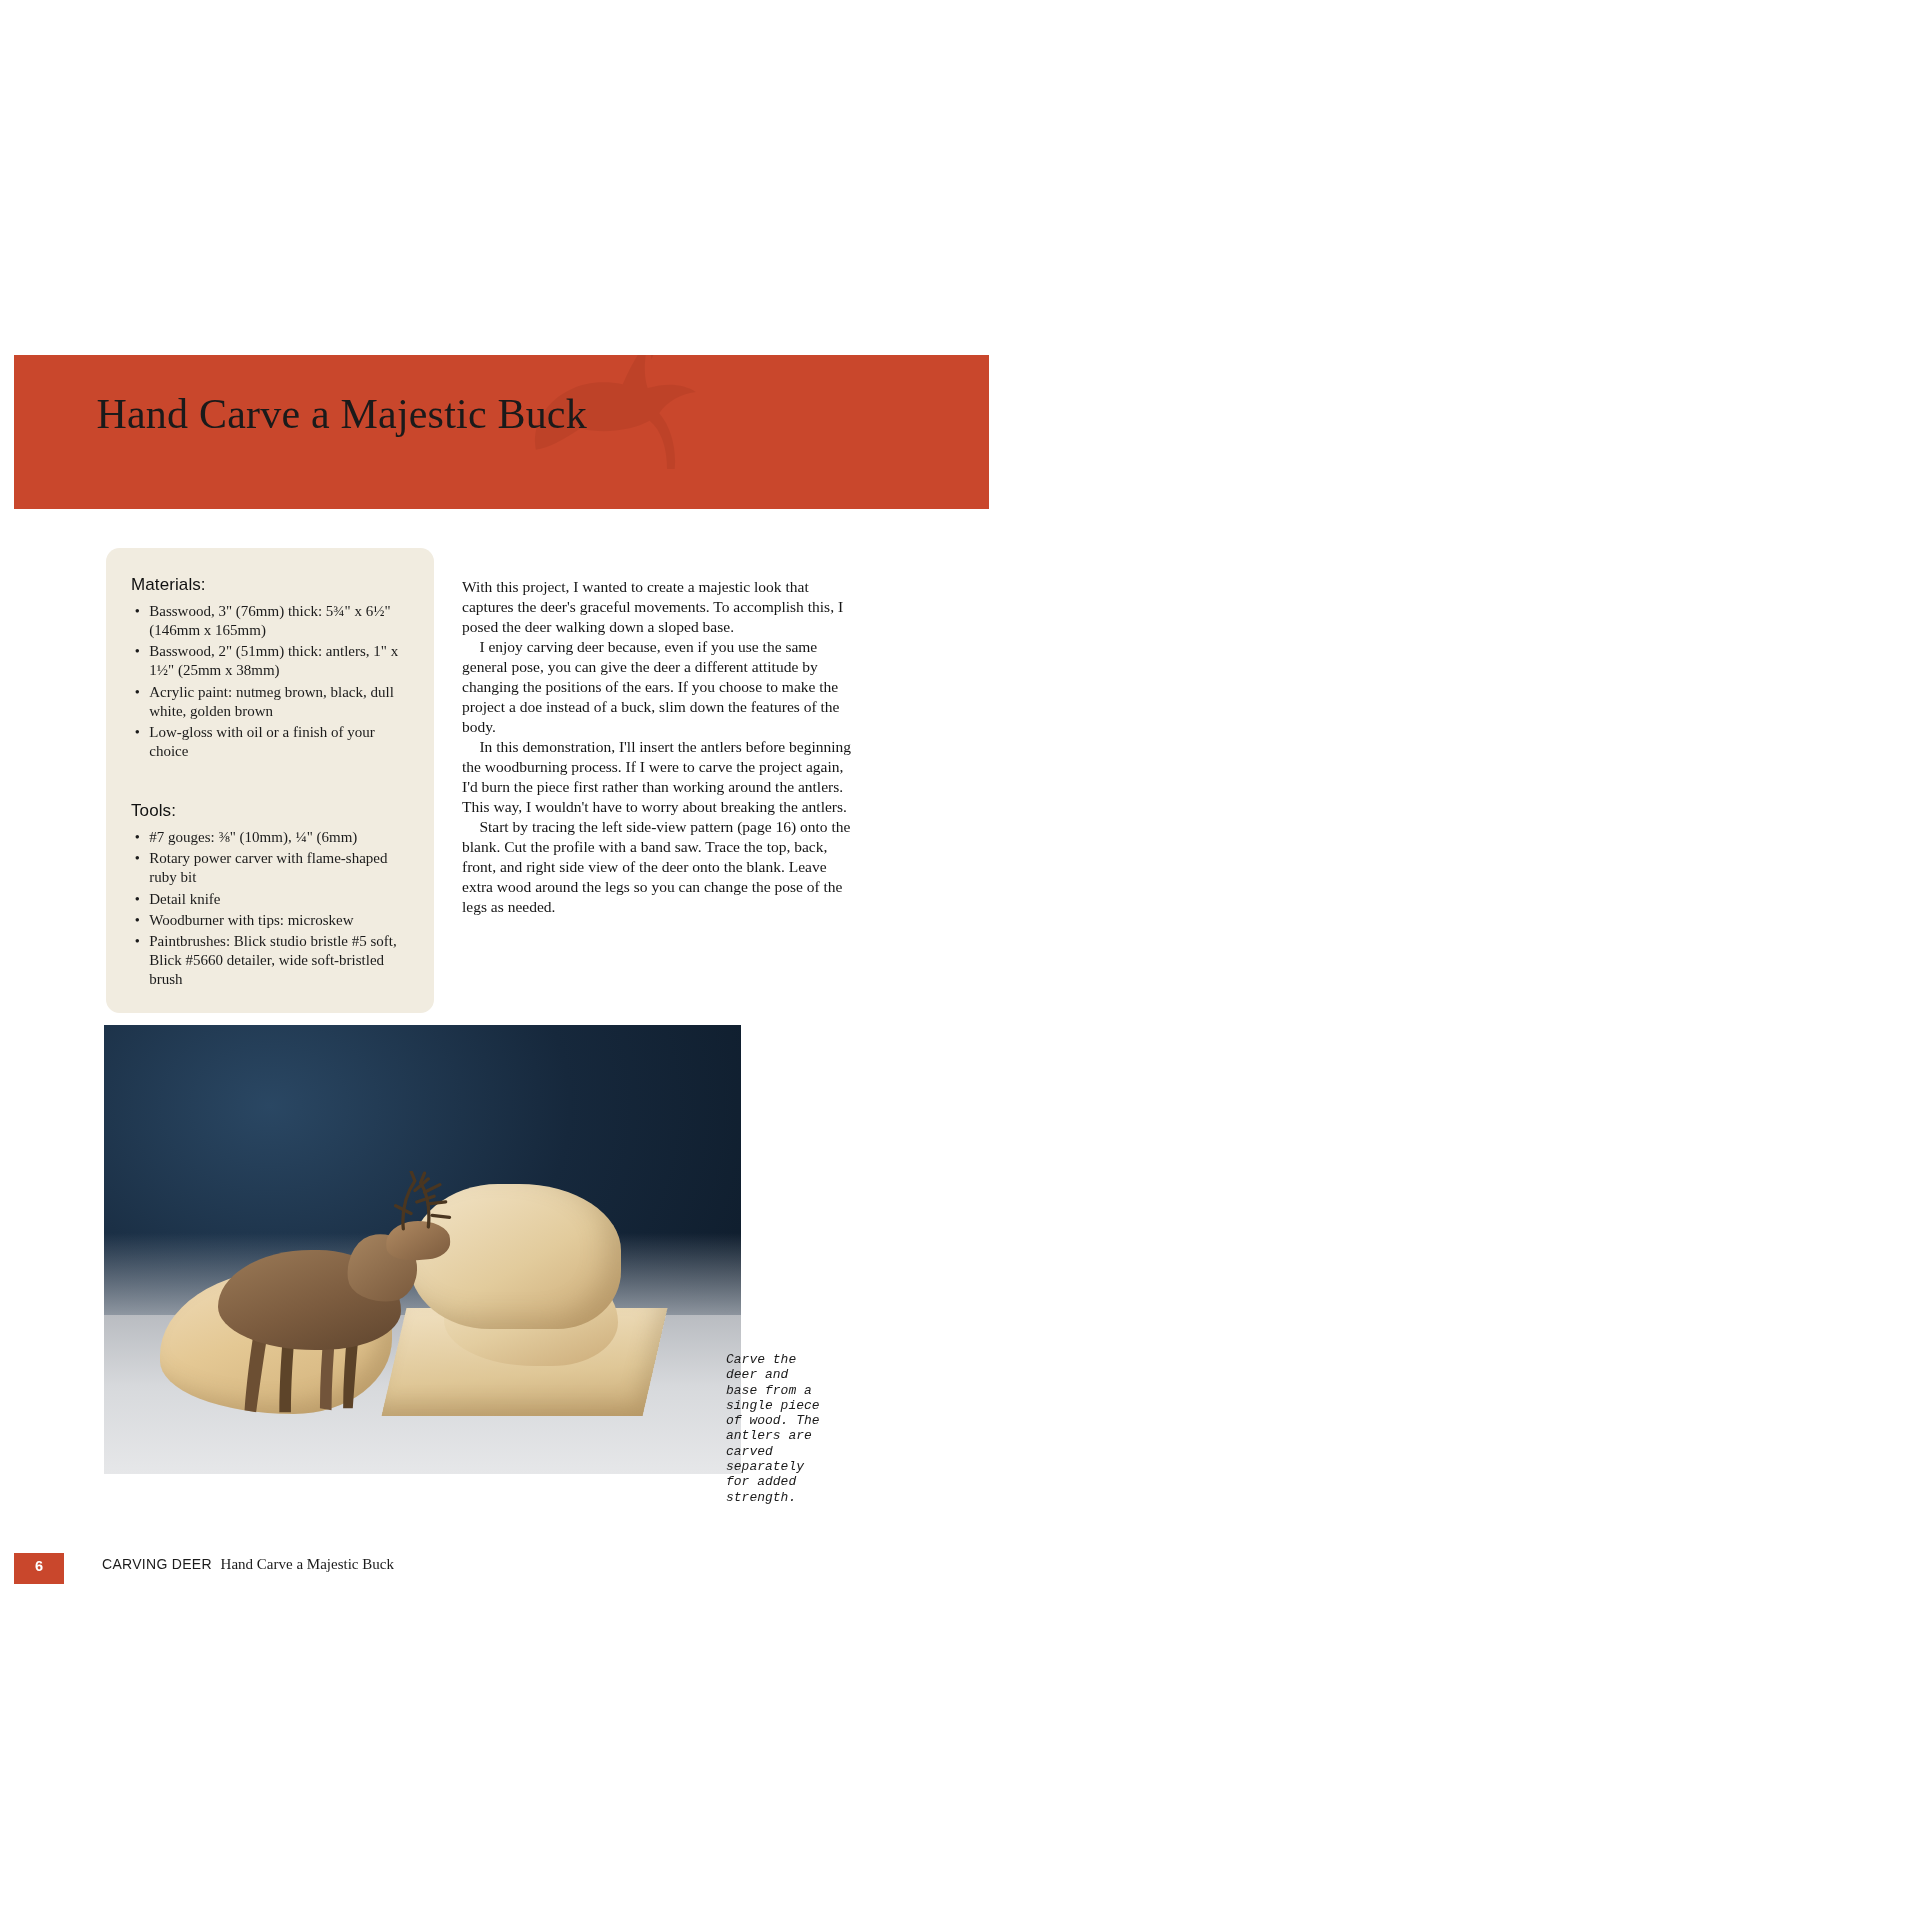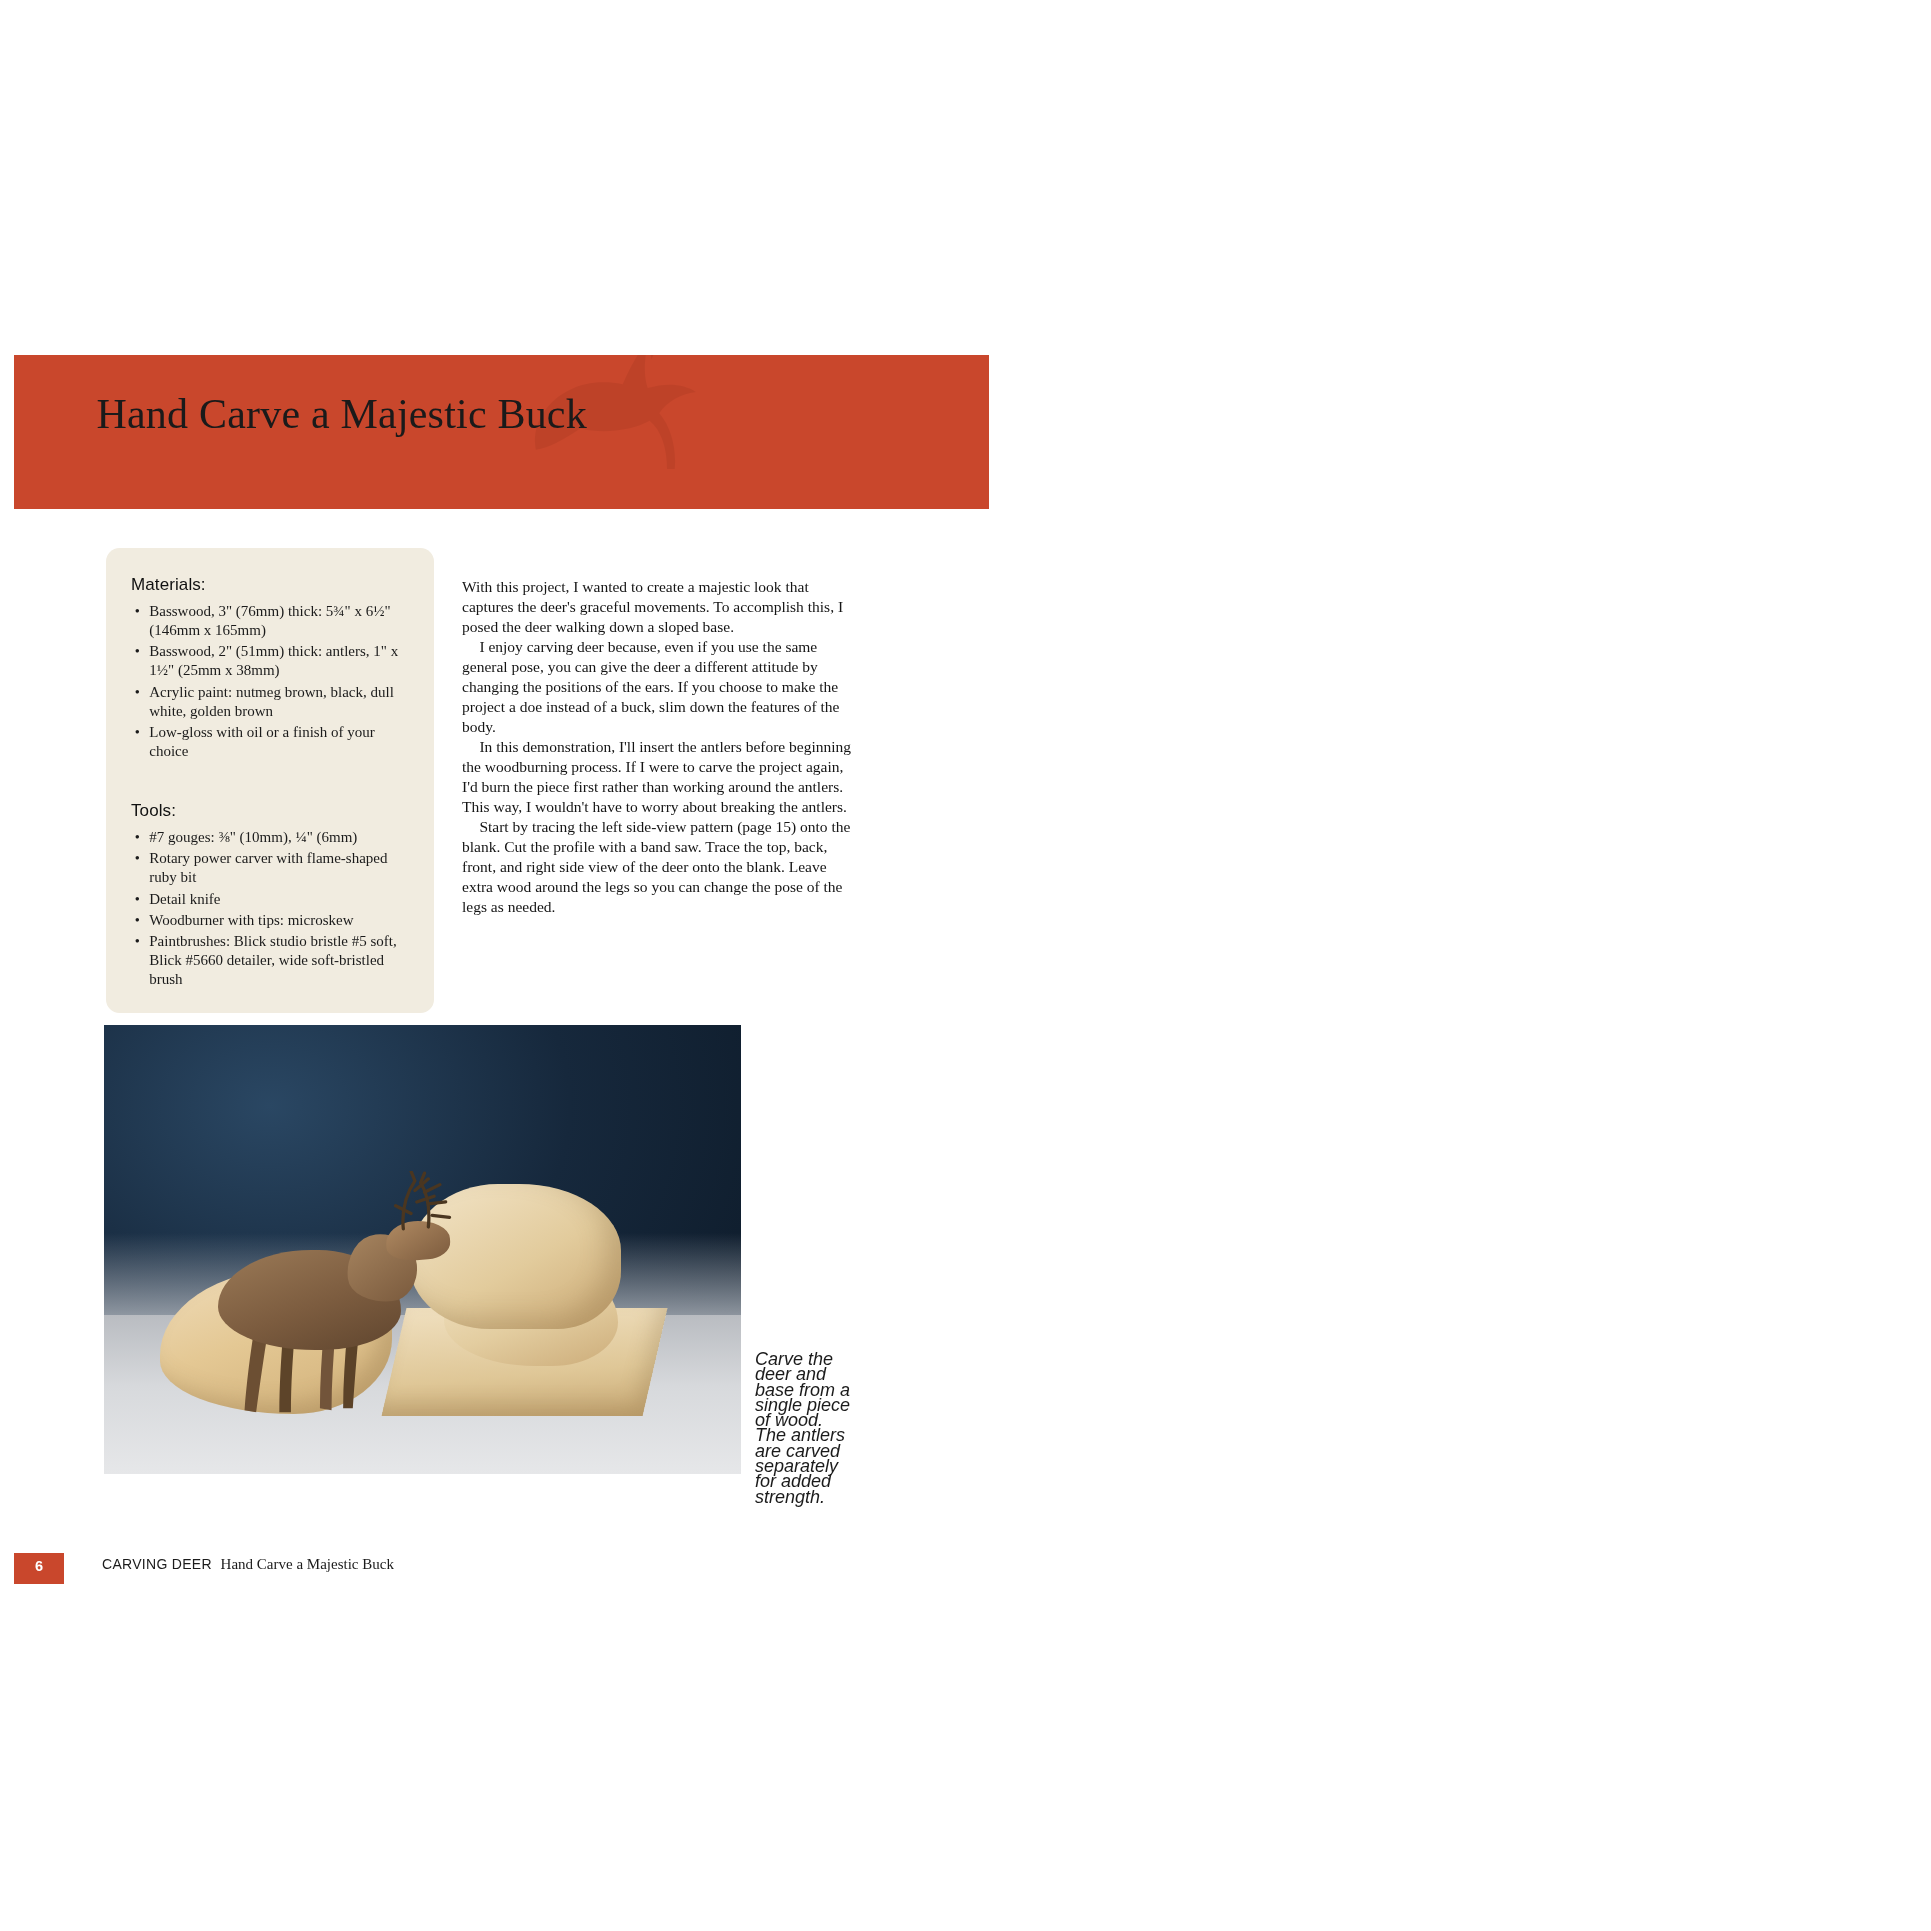--- a/index.html
+++ b/index.html
@@ -246,26 +246,26 @@
     bottom: 108px;
     width: 174px;
     height: 104px;
     background: linear-gradient(160deg, #f4e6c9 0%, #e3cda0 55%, #ccac79 100%);
     border-radius: 48% 46% 38% 52% / 56% 58% 42% 44%;
   }
 
   
   .caption-left {
     position: absolute;
-    left: 755px;
+    left: 726px;
     top: 1352px;
     width: 97px;
-    font-family: Liberation Sans, sans-serif;
+    font-family: Liberation Mono, monospace;
     font-style: italic;
-    font-size: 18px;
+    font-size: 13px;
     line-height: 15.3px;
     color: #1b1b1b;
   }
 
   
   .footer-bar-left {
     position: absolute;
     left: 13.5px;
     top: 1553px;
     width: 50px;
@@ -333,21 +333,21 @@
         <li>Detail knife</li>
         <li>Woodburner with tips: microskew</li>
         <li>Paintbrushes: Blick studio bristle #5 soft, Blick #5660 detailer, wide soft-bristled brush</li>
       </ul>
     </div>
 
     <div class="bodycol">
       <p>With this project, I wanted to create a majestic look that captures the deer's graceful movements. To accomplish this, I posed the deer walking down a sloped base.</p>
       <p>I enjoy carving deer because, even if you use the same general pose, you can give the deer a different attitude by changing the positions of the ears. If you choose to make the project a doe instead of a buck, slim down the features of the body.</p>
       <p>In this demonstration, I'll insert the antlers before beginning the woodburning process. If I were to carve the project again, I'd burn the piece first rather than working around the antlers. This way, I wouldn't have to worry about breaking the antlers.</p>
-      <p>Start by tracing the left side-view pattern (page 15) onto the blank. Cut the profile with a band saw. Trace the top, back, front, and right side view of the deer onto the blank. Leave extra wood around the legs so you can change the pose of the legs as needed.</p>
+      <p>Start by tracing the left side-view pattern (page 16) onto the blank. Cut the profile with a band saw. Trace the top, back, front, and right side view of the deer onto the blank. Leave extra wood around the legs so you can change the pose of the legs as needed.</p>
     </div>
 
     <div class="photo-left">
       <div class="bg"></div>
       <div class="floorfade"></div>
       <div class="floor"></div>
 
       <div class="lp-base2"></div>
       <div class="lp-blank-body"></div>
       <div class="lp-rough"></div>

